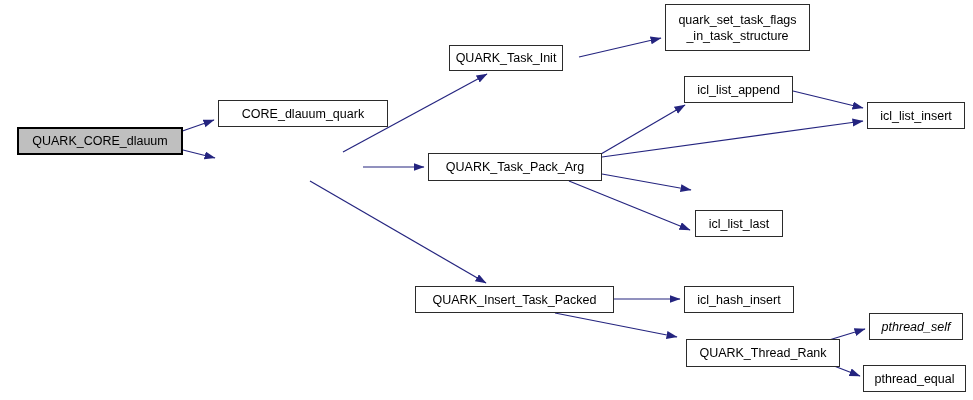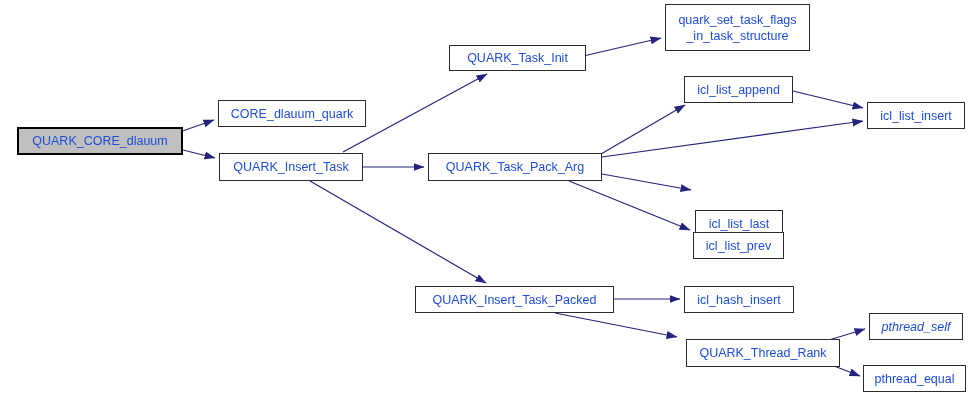--- a/index.html
+++ b/index.html
@@ -25,21 +25,21 @@
   .edge {
     stroke: #24247f;
     stroke-width: 1.2;
     fill: none;
   }
   .node {
     position: absolute;
     box-sizing: border-box;
     background: #ffffff;
     border: 1px solid #2b2b2b;
-    color: #1d4ed8;
+    color: #000000;
     font-size: 12.5px;
     line-height: 16px;
     display: flex;
     align-items: center;
     justify-content: center;
     text-align: center;
     white-space: pre-line;
     cursor: pointer;
   }
   .node.main {
@@ -72,38 +72,36 @@
     <line class="edge" x1="569" y1="181" x2="690" y2="230" marker-end="url(#arrow)"></line>
     <line class="edge" x1="793" y1="91" x2="863" y2="108" marker-end="url(#arrow)"></line>
     <line class="edge" x1="614" y1="299" x2="680" y2="299" marker-end="url(#arrow)"></line>
     <line class="edge" x1="555" y1="313" x2="677" y2="337" marker-end="url(#arrow)"></line>
     <line class="edge" x1="816" y1="344" x2="865" y2="329" marker-end="url(#arrow)"></line>
     <line class="edge" x1="816" y1="359" x2="860" y2="376" marker-end="url(#arrow)"></line>
   </svg>
 
   <div class="node main" style="left:5px; top:127px; width:166px; height:28px;">QUARK_CORE_dlauum</div>
 
-  <div class="node" style="left:218px; top:100px; width:148px; height:27px;">CORE_dlauum_quark</div>
+  <div class="node" style="left:218px; top:100px; width:170px; height:27px;">CORE_dlauum_quark</div>
 
-  <div class="node" style="left:219px; top:153px; width:144px; height:28px;">QUARK_Insert_Task</div>
 
-  <div class="node" style="left:449px; top:45px; width:137px; height:26px;">QUARK_Task_Init</div>
+  <div class="node" style="left:449px; top:45px; width:114px; height:26px;">QUARK_Task_Init</div>
 
   <div class="node" style="left:665px; top:4px; width:145px; height:47px;">quark_set_task_flags
 _in_task_structure</div>
 
   <div class="node" style="left:428px; top:153px; width:174px; height:28px;text-align:center;">QUARK_Task_Pack_Arg</div>
 
   <div class="node" style="left:684px; top:76px; width:109px; height:27px;">icl_list_append</div>
 
   <div class="node" style="left:867px; top:102px; width:98px; height:27px;">icl_list_insert</div>
 
   <div class="node" style="left:695px; top:178px; width:88px; height:27px;margin-top:32px;">icl_list_last</div>
 
-  <div class="node" style="left:693px; top:232px; width:91px; height:27px;">icl_list_prev</div>
 
   <div class="node" style="left:415px; top:286px; width:199px; height:27px;">QUARK_Insert_Task_Packed</div>
 
   <div class="node" style="left:684px; top:286px; width:110px; height:27px;">icl_hash_insert</div>
 
   <div class="node" style="left:662px; top:339px; width:154px; height:28px;margin-left:24px;">QUARK_Thread_Rank</div>
 
   <div class="node" style="left:869px; top:313px; width:94px; height:27px;font-style:italic;">pthread_self</div>
 
   <div class="node" style="left:863px; top:365px; width:103px; height:27px;">pthread_equal</div>

